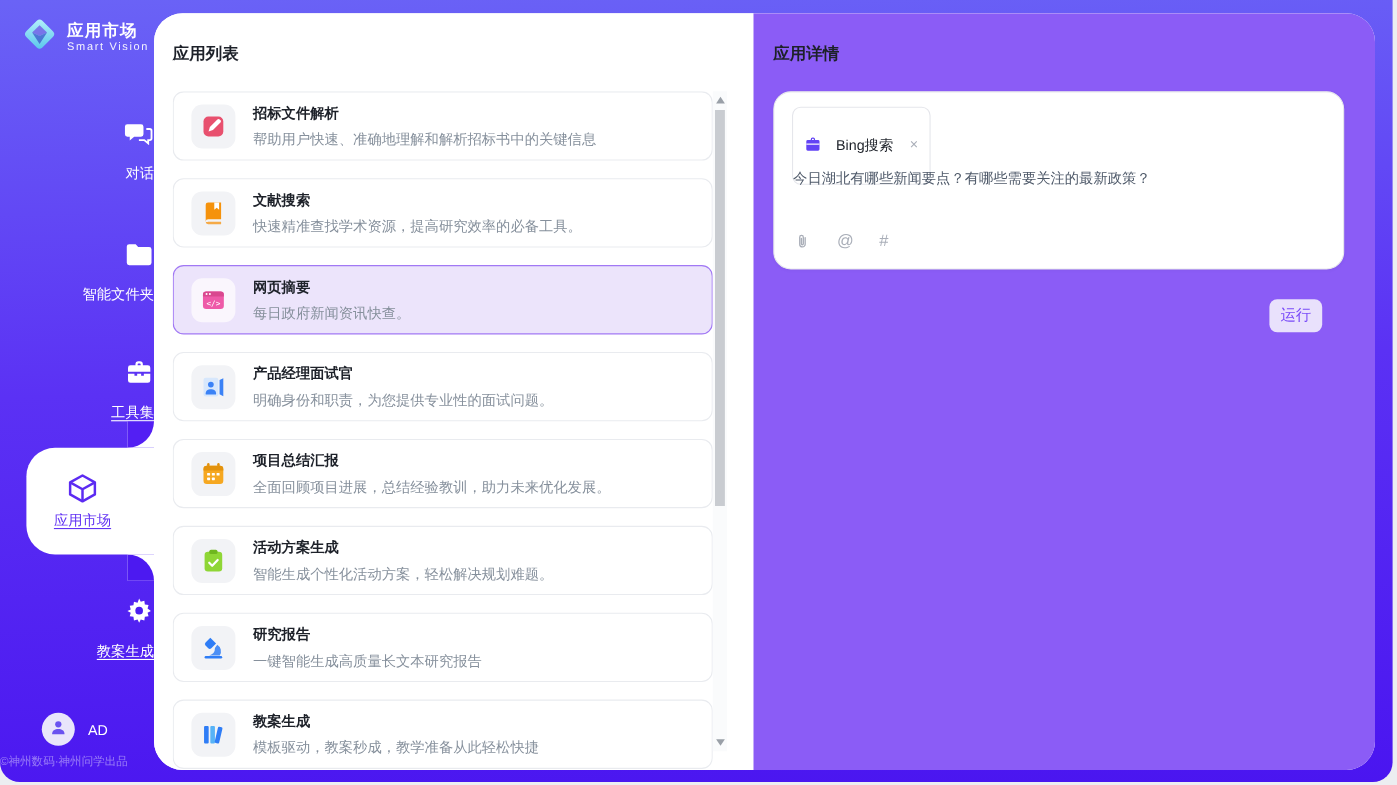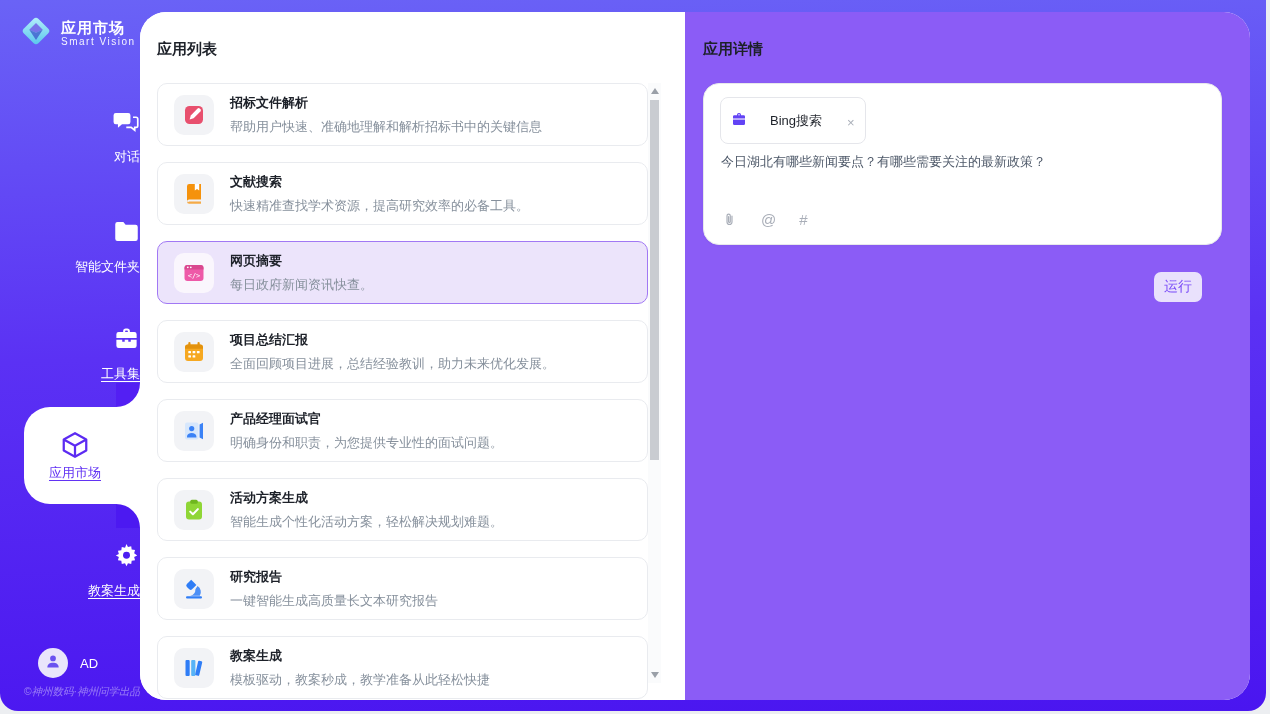--- a/index.html
+++ b/index.html
@@ -31,22 +31,22 @@
   .tab-corner.top { top:383px; } .tab-corner.bottom { top:504px; }
   .tab-corner.top::before { content:""; position:absolute; inset:0; background:#531ff3;
                             border-bottom-right-radius:100%; }
   .tab-corner.bottom::before { content:""; position:absolute; inset:0; background:#4c19f1;
                                border-top-right-radius:100%; }
 
   .user-row { position:absolute; left:38px; top:648px; display:flex; align-items:center; gap:12px; cursor:pointer; }
   .avatar { width:30px; height:30px; border-radius:50%; background:#e9e5fb; display:flex;
             align-items:center; justify-content:center; }
   .user-name { color:#fff; font-size:13px; }
-  .sidebar-footer { position:absolute; left:0; top:685px; width:140px; text-align:right;
-                    color:rgba(255,255,255,.42); font-size:10.5px;font-style:italic; }
+  .sidebar-footer { position:absolute; left:0; top:685px; width:140px; text-align:left;
+                    color:rgba(255,255,255,.42); font-size:10.5px; }
 
   
   .content { position:absolute; left:140px; top:12px; width:1110px; height:688px;
              border-radius:26px; background:#fff; overflow:hidden; display:flex; }
 
   
   .list-panel { position:relative; width:545px; height:100%; background:#fff; padding:28px 0 0 17px; }
   .panel-title { font-size:15px; font-weight:bold; color:#1d2129; }
   .app-list { position:absolute; left:17px; top:71px; width:491px; height:617px; overflow:hidden; }
   .app-card { display:flex; align-items:center; gap:16px; height:63px; margin-bottom:16px;
@@ -64,22 +64,22 @@
   .sb-up { width:0; height:0; border-left:4px solid transparent; border-right:4px solid transparent;
            border-bottom:6px solid #9aa0a8; margin-top:5px; }
   .sb-down { width:0; height:0; border-left:4px solid transparent; border-right:4px solid transparent;
              border-top:6px solid #9aa0a8; position:absolute; bottom:5px; }
   .sb-thumb { width:9px; height:360px; background:#c9ccd1; margin-top:6px; }
 
   
   .detail-panel { position:relative; width:565px; height:100%; background:#8b5cf6; padding:28px 0 0 18px; }
   .detail-card { position:absolute; left:18px; top:71px; width:519px; height:162px; background:#fff;
                  border:1px solid #e7e8ec; border-radius:16px; box-shadow:0 1px 3px rgba(0,0,0,.03); }
-  .tool-chip { position:absolute; left:16px; top:13px; display:inline-flex; align-items:flex-end; gap:23px;
-               border:1px solid #e5e6eb; border-radius:8px; padding:13px 10px; background:#fff;
+  .tool-chip { position:absolute; left:16px; top:13px; display:inline-flex; align-items:flex-start; gap:13px;
+               border:1px solid #e5e6eb; border-radius:8px; padding:25px 10px; background:#fff;
                font-size:13px; color:#1d2129; cursor:pointer; }
   .chip-close { color:#a9aeb8; font-size:13px; margin-left:2px; cursor:pointer; }
   .query-text { position:absolute; left:17px; top:68px; width:480px; font-size:13px; color:#4e5969;
                 line-height:19px; cursor:text; }
   .input-tools { position:absolute; left:17px; bottom:16px; display:flex; align-items:center; gap:23px;
                  color:#a9aeb8; font-size:15px; }
   .input-tools .tool { cursor:pointer; display:flex; align-items:center; }
   .run-btn { position:absolute; left:469px; top:260px; width:48px; height:30px; background:#e9e1fc;
              color:#7a4cf8; font-size:14px; border:none; border-radius:7px; cursor:pointer;
              font-family:inherit; }
@@ -217,20 +217,34 @@
                 </svg>
               </span>
     <span class="app-card-text">
       <div class="card-title">网页摘要</div>
       <div class="card-desc">每日政府新闻资讯快查。</div>
     </span>
   </div>
             <div class="app-card">
     <span class="app-card-icon">
                 <svg width="24" height="24" viewBox="0 0 24 24">
+                  <rect x="3" y="3.5" width="13.5" height="17" rx="2" fill="#d7e7fc"></rect>
+                  <circle cx="9.7" cy="9.6" r="2.6" fill="#3b82f6"></circle>
+                  <path d="M5 17.6c0-2.4 2.1-3.7 4.7-3.7s4.7 1.3 4.7 3.7v1H5z" fill="#3b82f6"></path>
+                  <path d="M17.6 5.5l3.4-1.7v16.4l-3.4-1.7z" fill="#3b82f6"></path>
+                </svg>
+              </span>
+    <span class="app-card-text">
+      <div class="card-title">产品经理面试官</div>
+      <div class="card-desc">明确身份和职责，为您提供专业性的面试问题。</div>
+    </span>
+  </div>
+            <div class="app-card">
+    <span class="app-card-icon">
+                <svg width="24" height="24" viewBox="0 0 24 24">
                   <rect x="3" y="4.5" width="18" height="16.5" rx="3" fill="#f6a821"></rect>
                   <path d="M3 7.5a3 3 0 0 1 3-3h12a3 3 0 0 1 3 3v1.3H3z" fill="#e3920d"></path>
                   <rect x="6.3" y="1.9" width="2.2" height="4.4" rx="1.1" fill="#e3920d"></rect>
                   <rect x="15.5" y="1.9" width="2.2" height="4.4" rx="1.1" fill="#e3920d"></rect>
                   <g fill="#fff">
                     <rect x="6.3" y="11" width="2.7" height="2.3" rx=".5"></rect>
                     <rect x="10.6" y="11" width="2.7" height="2.3" rx=".5"></rect>
                     <rect x="14.9" y="11" width="2.7" height="2.3" rx=".5"></rect>
                     <rect x="6.3" y="15.2" width="2.7" height="2.3" rx=".5"></rect>
                     <rect x="10.6" y="15.2" width="2.7" height="2.3" rx=".5"></rect>
@@ -238,34 +252,20 @@
                 </svg>
               </span>
     <span class="app-card-text">
       <div class="card-title">项目总结汇报</div>
       <div class="card-desc">全面回顾项目进展，总结经验教训，助力未来优化发展。</div>
     </span>
   </div>
             <div class="app-card">
     <span class="app-card-icon">
                 <svg width="24" height="24" viewBox="0 0 24 24">
-                  <rect x="3" y="3.5" width="13.5" height="17" rx="2" fill="#d7e7fc"></rect>
-                  <circle cx="9.7" cy="9.6" r="2.6" fill="#3b82f6"></circle>
-                  <path d="M5 17.6c0-2.4 2.1-3.7 4.7-3.7s4.7 1.3 4.7 3.7v1H5z" fill="#3b82f6"></path>
-                  <path d="M17.6 5.5l3.4-1.7v16.4l-3.4-1.7z" fill="#3b82f6"></path>
-                </svg>
-              </span>
-    <span class="app-card-text">
-      <div class="card-title">产品经理面试官</div>
-      <div class="card-desc">明确身份和职责，为您提供专业性的面试问题。</div>
-    </span>
-  </div>
-            <div class="app-card">
-    <span class="app-card-icon">
-                <svg width="24" height="24" viewBox="0 0 24 24">
                   <rect x="4" y="3.5" width="16" height="18" rx="3" fill="#8fd636"></rect>
                   <rect x="8.3" y="1.7" width="7.4" height="4" rx="1.5" fill="#6fb71f"></rect>
                   <path d="M8.2 13.6l2.7 2.7 5-5.2" stroke="#fff" stroke-width="2" fill="none" stroke-linecap="round" stroke-linejoin="round"></path>
                 </svg>
               </span>
     <span class="app-card-text">
       <div class="card-title">活动方案生成</div>
       <div class="card-desc">智能生成个性化活动方案，轻松解决规划难题。</div>
     </span>
   </div>

